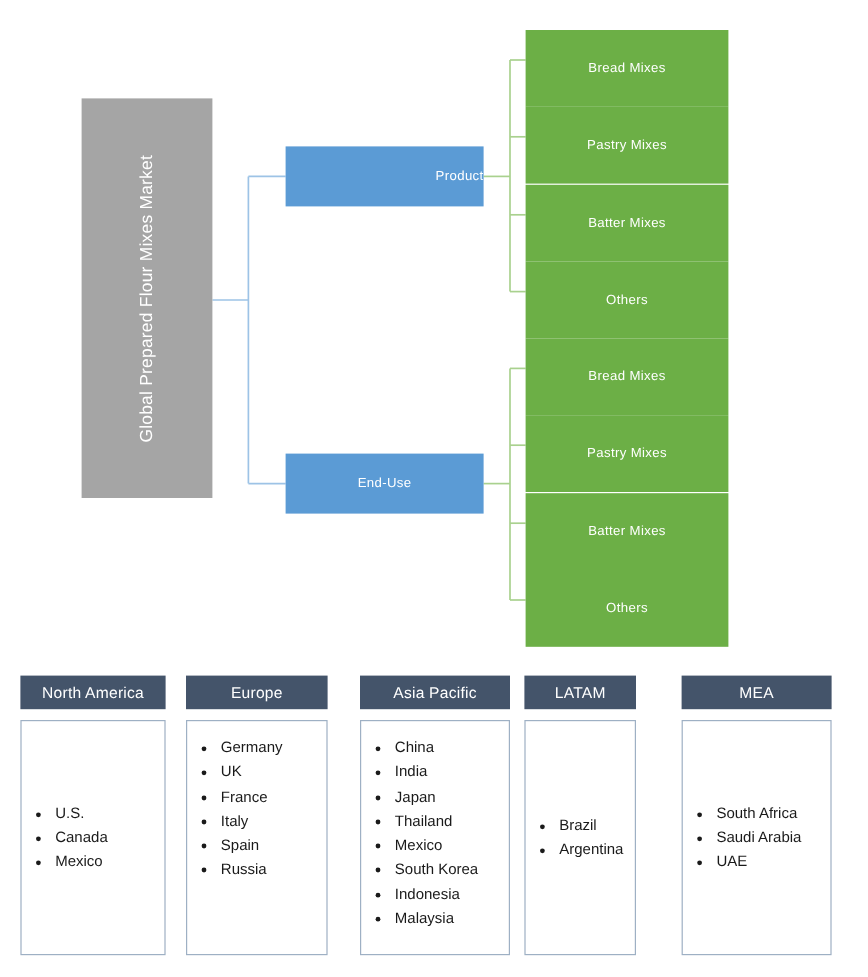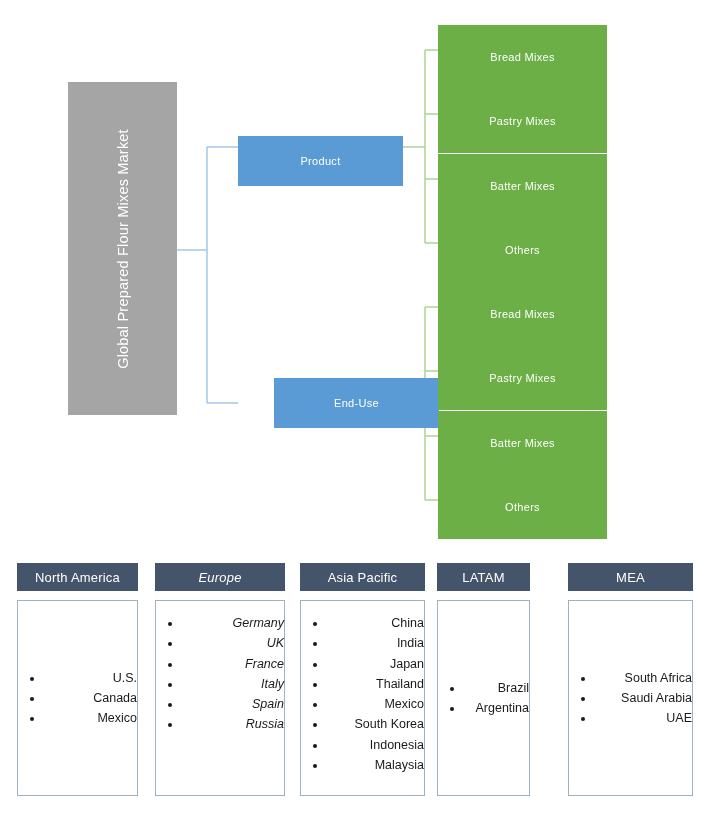--- a/index.html
+++ b/index.html
@@ -108,32 +108,31 @@
     justify-content: center;
   }
   .region-body.align-top {
     justify-content: flex-start;
     padding-top: 12px;
   }
   .region-list {
     margin: 0;
     padding-left: 26px;
     list-style: disc;
-    text-align: right;
   }
   .region-list li {
     font-size: 12.5px;
     color: #1a1a1a;
     line-height: 20.3px;
     padding-left: 2px;
   }
 
   
   #col-north-america { left: 17px;  width: 121px; }
-  #col-europe        { left: 155px; width: 130px; font-style: italic; }
+  #col-europe        { left: 155px; width: 118px; }
   #col-asia-pacific  { left: 300px; width: 125px; }
   #col-latam         { left: 437px; width: 93px; }
   #col-mea           { left: 568px; width: 125px; }
 </style>
 </head>
 <body>
 
 <div id="diagram-canvas">
 
   <svg id="connectors" viewBox="0 0 723 545">
@@ -161,38 +160,38 @@
       <path d="M425 371 L438 371"></path>
       <path d="M425 436 L438 436"></path>
       <path d="M425 500 L438 500"></path>
     </g>
   </svg>
 
   <div class="root-box">
     <span class="root-label">Global Prepared Flour Mixes Market</span>
   </div>
 
-  <div class="cat-box" style="left:238px; top:136px;">
+  <div class="cat-box" style="left:238px; top:122px;justify-content:flex-end;">
     <span class="cat-label">Product</span>
   </div>
 
   <div class="leaf-box" style="top:25px;">
     <span class="leaf-label">Bread Mixes</span>
   </div>
   <div class="leaf-box" style="top:89px;">
     <span class="leaf-label">Pastry Mixes</span>
   </div>
   <div class="leaf-box" style="top:154px;">
     <span class="leaf-label">Batter Mixes</span>
   </div>
   <div class="leaf-box" style="top:218px;">
     <span class="leaf-label">Others</span>
   </div>
 
-  <div class="cat-box" style="left:238px; top:378px;margin-left:36px;">
+  <div class="cat-box" style="left:238px; top:378px;">
     <span class="cat-label">End-Use</span>
   </div>
 
   <div class="leaf-box" style="top:282px;">
     <span class="leaf-label">Bread Mixes</span>
   </div>
   <div class="leaf-box" style="top:346px;">
     <span class="leaf-label">Pastry Mixes</span>
   </div>
   <div class="leaf-box" style="top:411px;">

